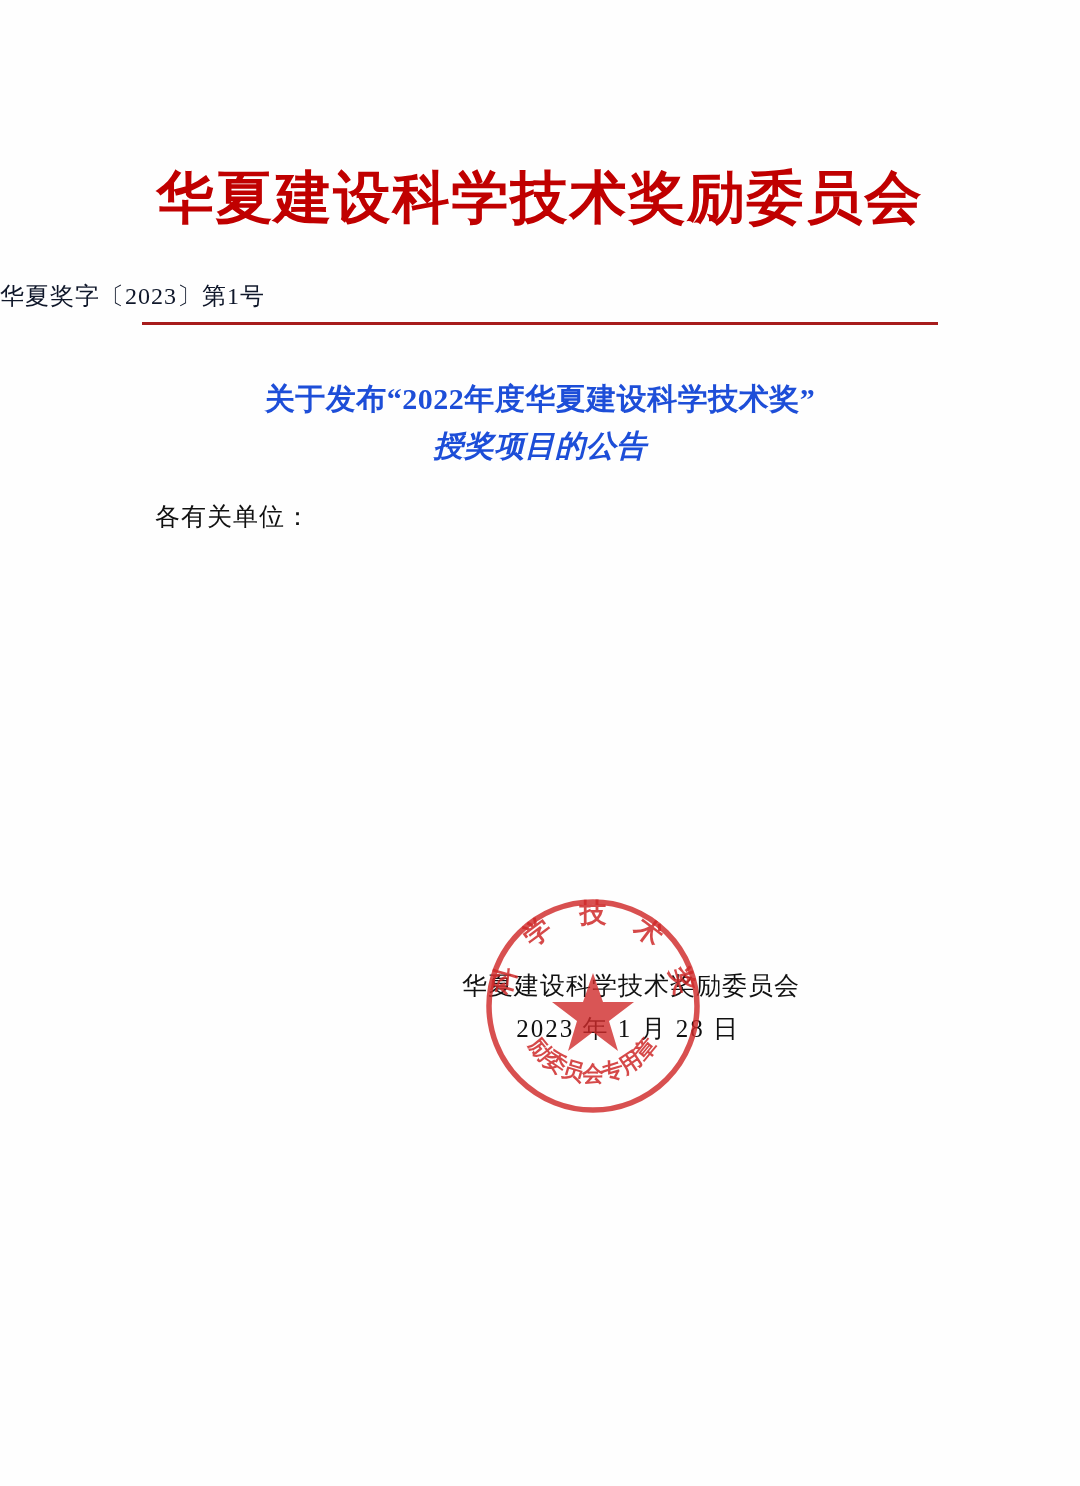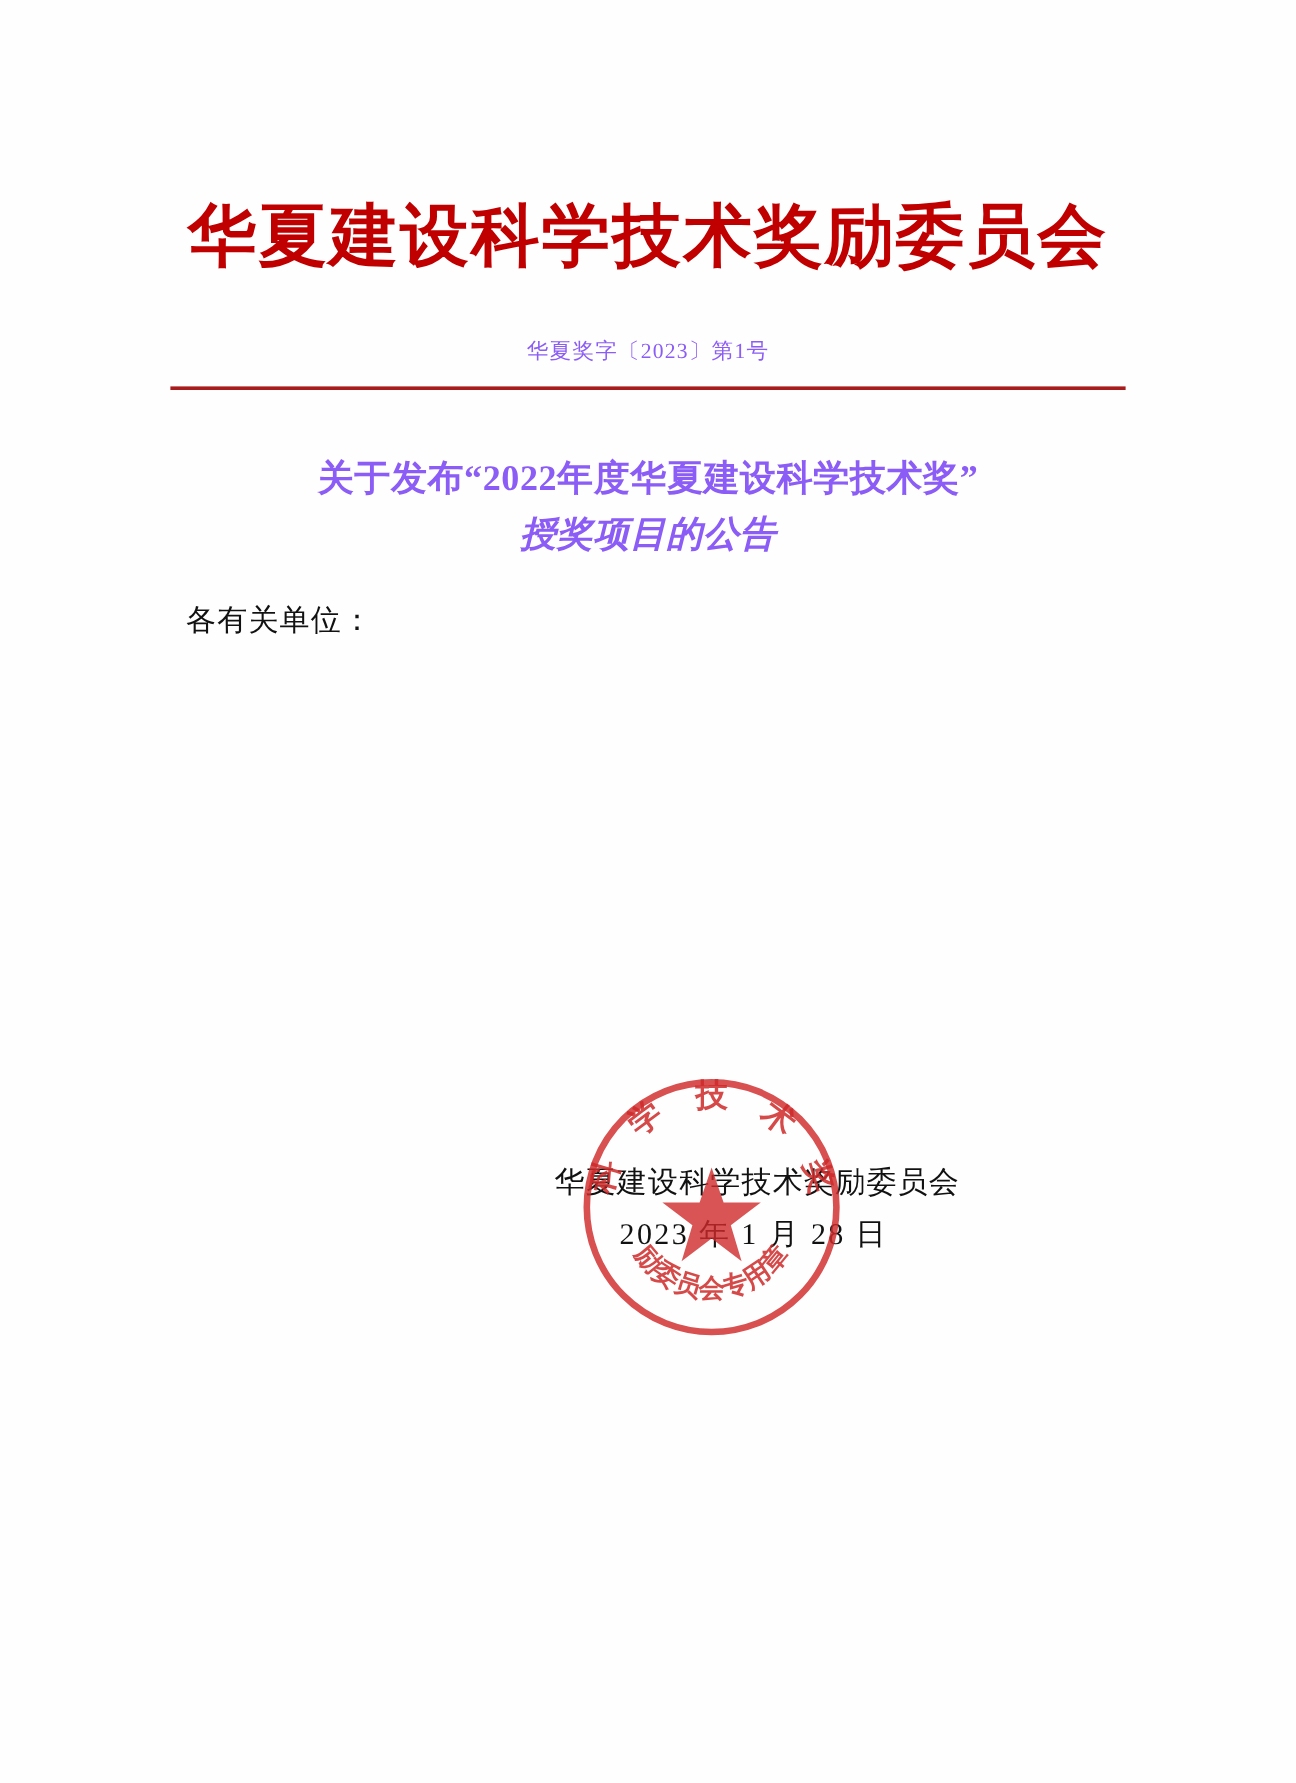--- a/index.html
+++ b/index.html
@@ -36,23 +36,23 @@
     letter-spacing: 2px;
     line-height: 1.05;
     white-space: nowrap;
   }
 
   .docnum {
     position: absolute;
     top: 280px;
     left: 0;
     right: 0;
-    text-align: center;
-    font-size: 18px;
-    color: #8b5cf6;
+    text-align: left;
+    font-size: 24px;
+    color: #0f172a;
     letter-spacing: 1px;
   }
 
   .rule {
     position: absolute;
     top: 322px;
     left: 142px;
     width: 796px;
     height: 3px;
     background: #a71c1c;
@@ -62,21 +62,21 @@
   .title {
     position: absolute;
     top: 376px;
     left: 150px;
     width: 780px;
     text-align: center;
     font-size: 30px;
     font-weight: bold;
     line-height: 1.55;
     letter-spacing: 0.5px;
-    color: #8b5cf6;
+    color: #1d4ed8;
   }
   .title .line2 {
     display: block;
     font-style: italic;
   }
 
   
   .salutation {
     position: absolute;
     top: 500px;

